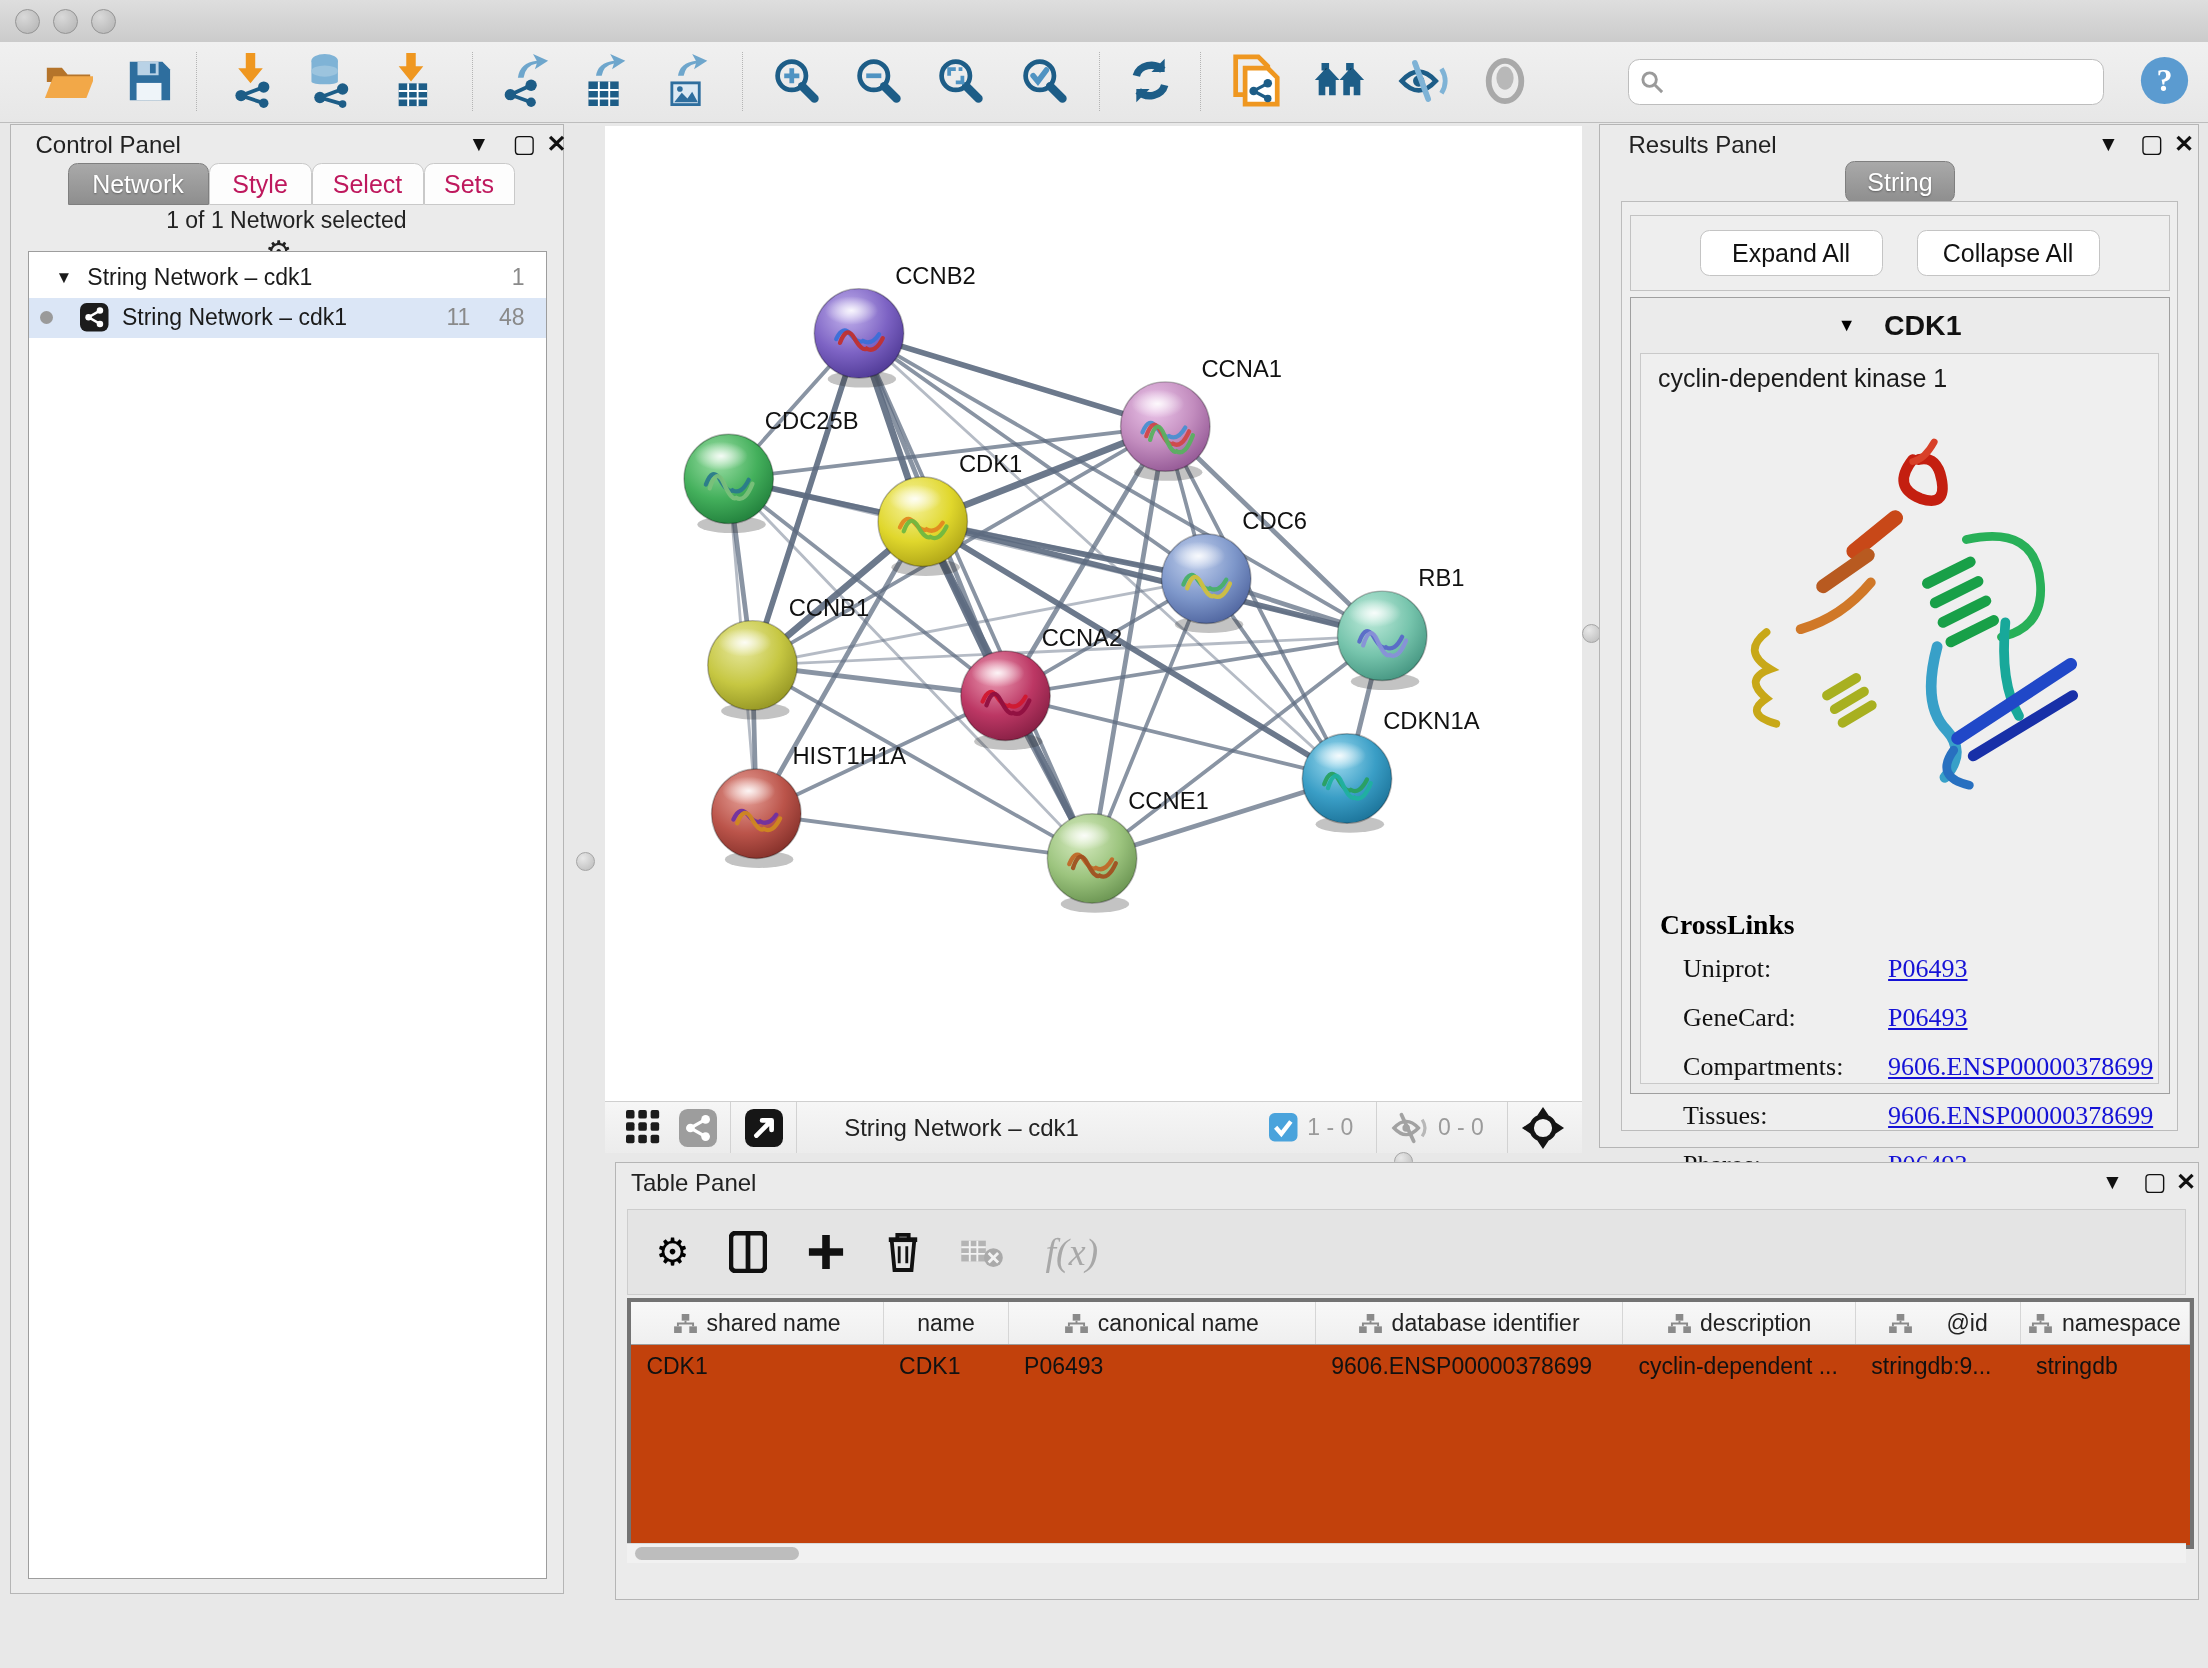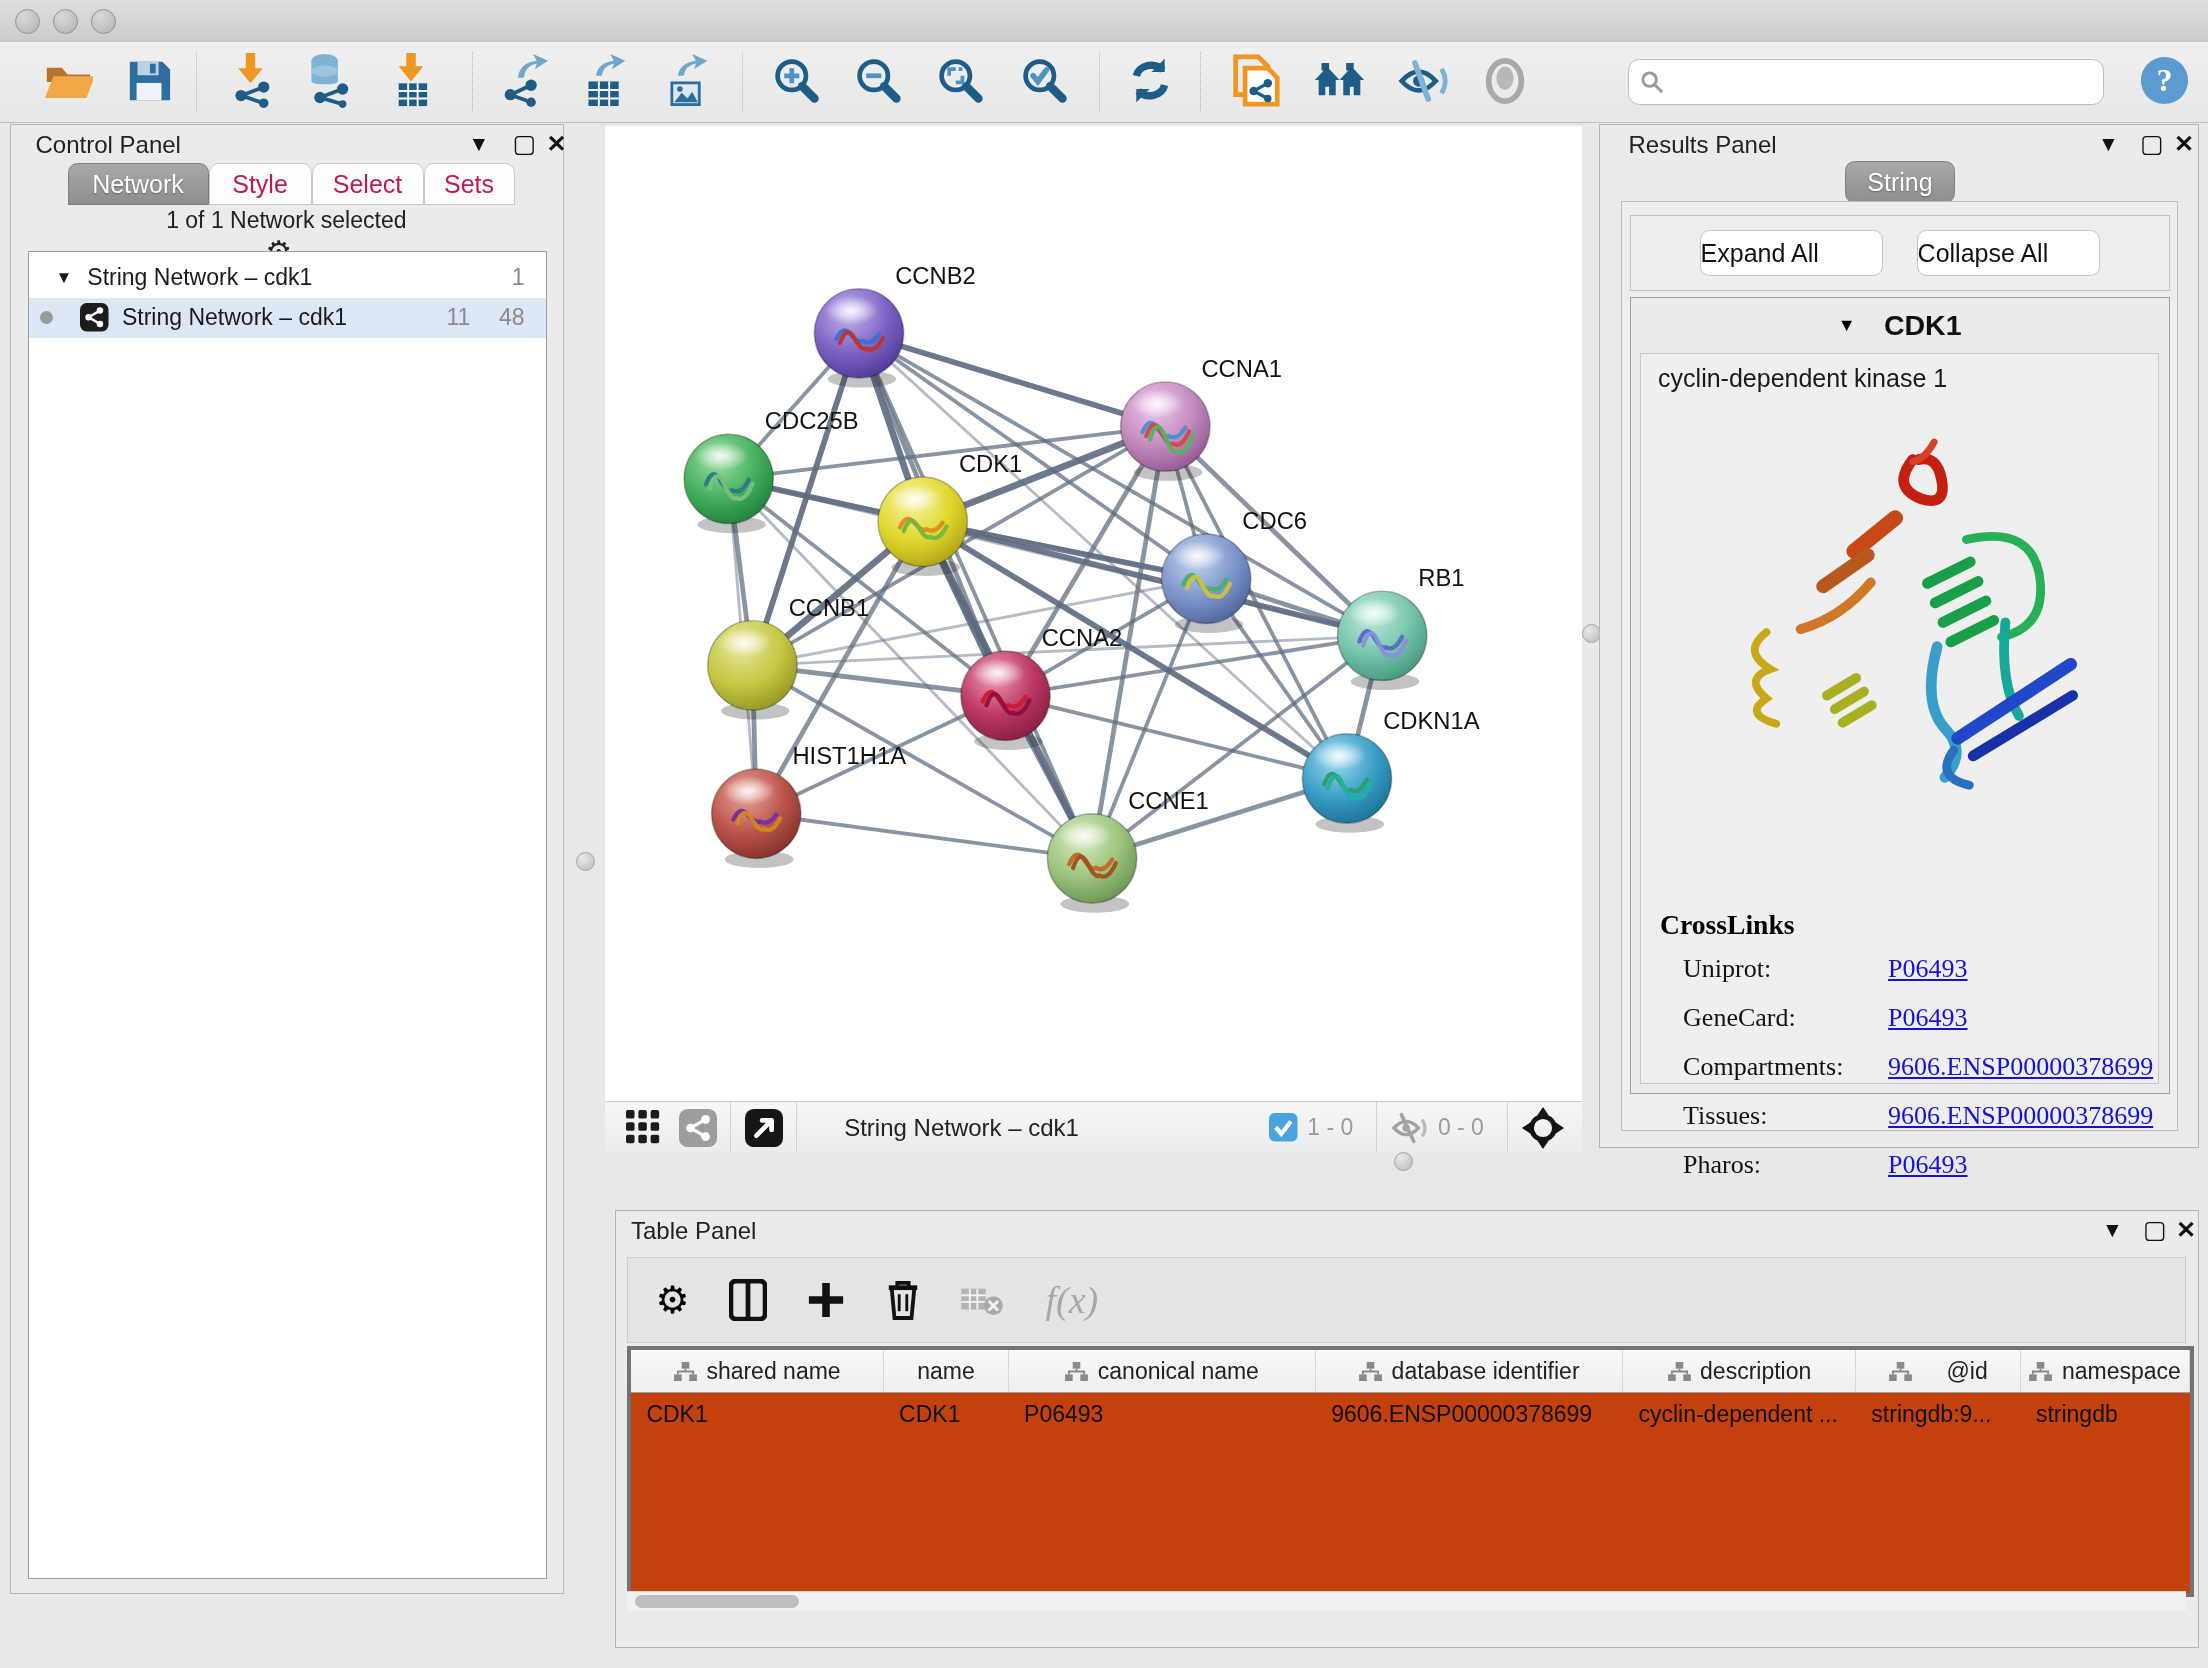--- a/index.html
+++ b/index.html
@@ -49,34 +49,34 @@
   .splitdot{width:17px;height:17px;border-radius:50%;
      background:radial-gradient(circle at 35% 30%,#e8e8e8,#b9b9b9);border:1px solid #a5a5a5;}
   
   #results-panel{left:1599px;top:124px;width:600px;height:1024px;background:#ebebeb;
      border:1px solid #b5b5b5;box-sizing:border-box;}
   #res-tab{left:245px;top:36px;width:110px;border-radius:9.5px;}
   #res-box{left:21px;top:76px;width:555px;height:928px;background:#eee;border:1px solid #bcbcbc;}
   #res-actions{left:7.6px;top:13.3px;width:538px;height:74px;background:#eee;border:1px solid #c2c2c2;
      display:flex;align-items:center;justify-content:center;gap:34px;}
   .rbtn{min-width:181px;height:44px;border:1px solid #c4c4c4;border-radius:9.5px;background:#fff;
-     display:flex;align-items:center;font-size:25px;color:#111;}
+     display:flex;align-items:center;justify-content:center;font-size:25px;color:#111;}
   #cdk1-box{left:7.6px;top:95px;width:538px;height:795px;background:#ebebeb;border:1px solid #9f9f9f;}
   #cdk1-head{height:55px;display:flex;align-items:center;justify-content:center;gap:28.5px;}
   #cdk1-title{font-size:28.5px;font-weight:bold;color:#111;}
   #cdk1-content{position:absolute;left:9.5px;top:55px;width:517px;height:729px;background:#efefef;border:1px solid #c9c9c9;}
   #cdk1-desc{left:17px;top:9.5px;font-size:25px;color:#1a1a1a;}
   #crosslinks{left:19px;top:555px;font-family:"Liberation Serif",serif;}
   #crosslinks h3{margin:0 0 13.3px 0;font-size:27.6px;}
   .clrow{display:flex;margin:0 0 19px 23px;font-size:26px;}
   .clrow .cll{width:205px;color:#111;}
   .clrow a{color:#1512d6;}
   
   #table-panel{left:615px;top:1162px;width:1584px;height:438px;background:#ebebeb;
-     border:1px solid #b5b5b5;box-sizing:border-box;margin-top:48px;}
+     border:1px solid #b5b5b5;box-sizing:border-box;}
   #tp-toolbar{left:11.4px;top:46px;width:1559px;height:86px;background:#e4e4e4;border:1px solid #cdcdcd;
      display:flex;align-items:center;gap:40px;padding-left:27px;box-sizing:border-box;}
   #tp-table{left:11.4px;top:135px;width:1559px;height:243px;background:#c2410c;border:4px solid #737373;overflow:hidden;}
   #tp-header{display:flex;height:42px;background:linear-gradient(#f8f8f8,#efefef);border-bottom:1.9px solid #9c9c9c;}
   .th{display:flex;align-items:center;justify-content:center;gap:9.5px;font-size:23px;color:#222;
       border-right:1px solid #d6d6d6;box-sizing:border-box;overflow:hidden;white-space:nowrap;}
   #tp-row{display:flex;height:42px;}
   .td{display:flex;align-items:center;padding-left:15px;font-size:23px;color:#111;
       box-sizing:border-box;overflow:hidden;white-space:nowrap;}
   #tp-hscroll{left:11.4px;top:380px;width:1559px;height:19px;background:#f1f1f1;border-top:1px solid #d9d9d9;}

